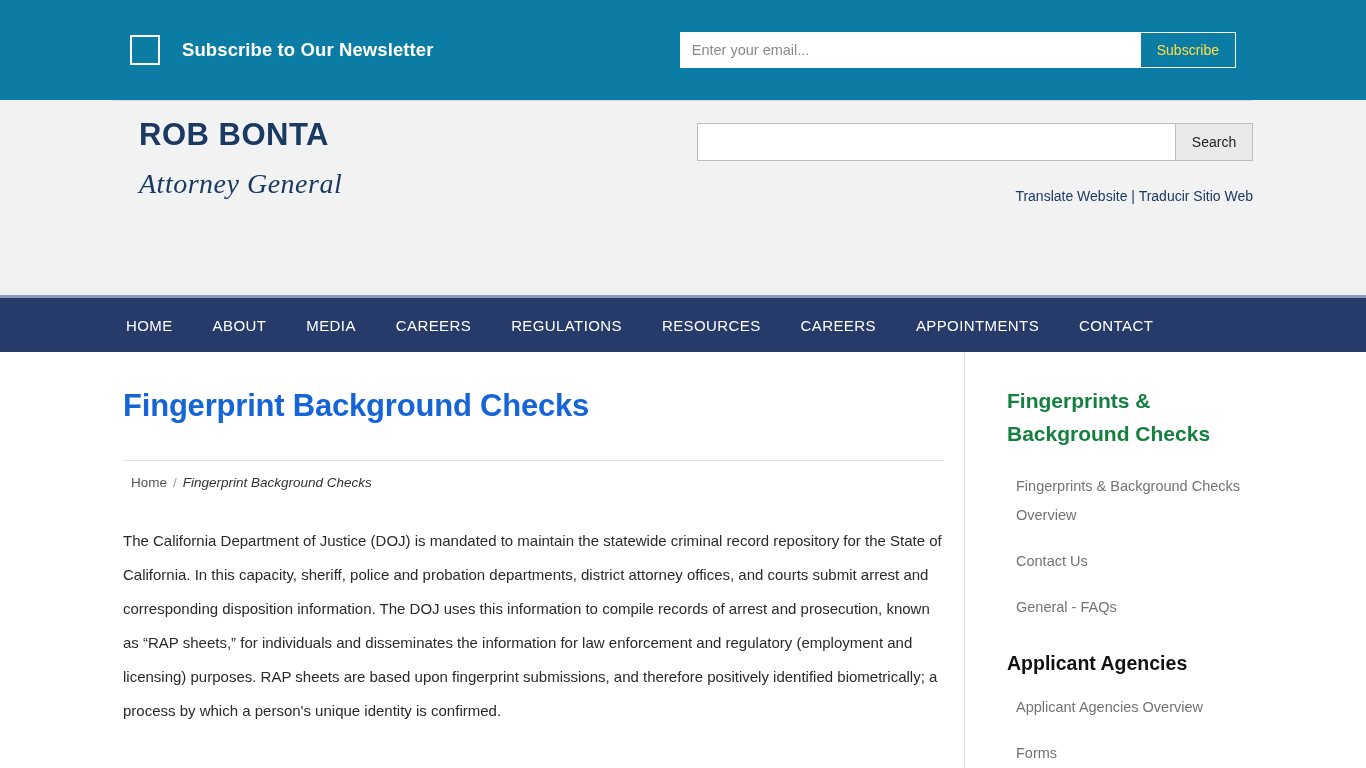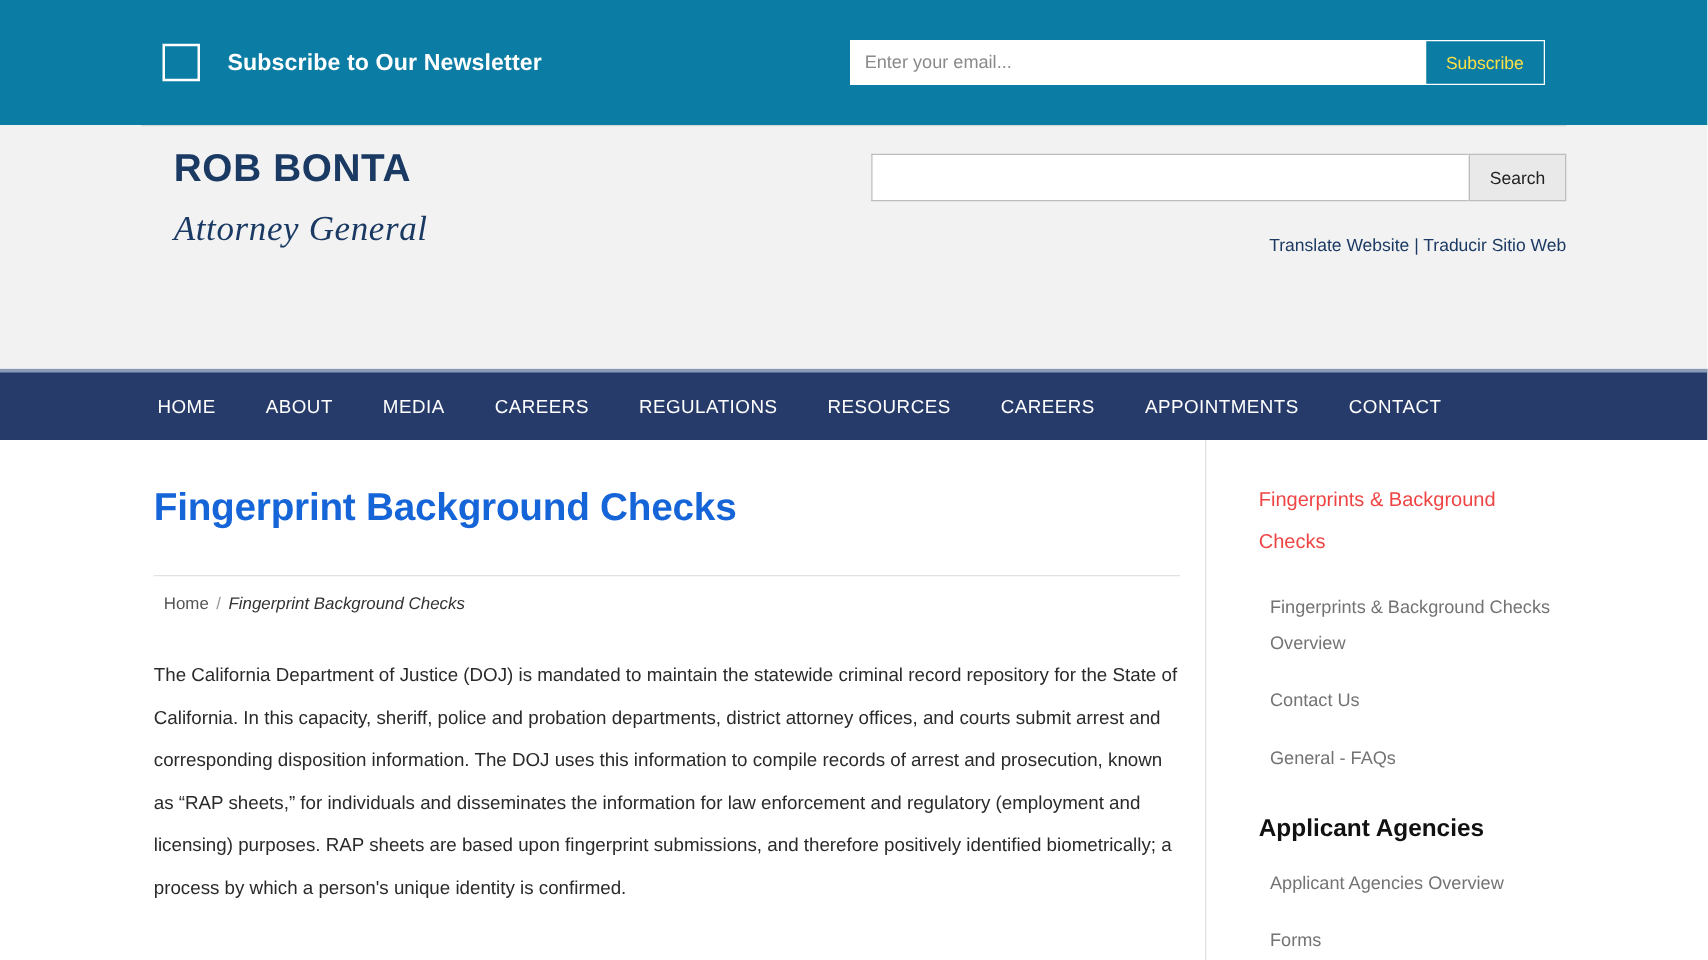--- a/index.html
+++ b/index.html
@@ -229,23 +229,23 @@
     line-height: 34px;
     color: #2a2a2a;
     max-width: 830px;
   }
 
   .side-col {
     flex: 1;
     padding: 32px 0 0 42px;
   }
   .side-title {
-    font-size: 16px;
-    font-weight: normal;
-    color: #ef4444;
+    font-size: 21px;
+    font-weight: bold;
+    color: #15803d;
     line-height: 33px;
     margin: 0 0 22px 0;
   }
   .side-link {
     display: block;
     color: #737373;
     font-size: 14.5px;
     line-height: 29px;
     text-decoration: none;
     padding-left: 9px;

